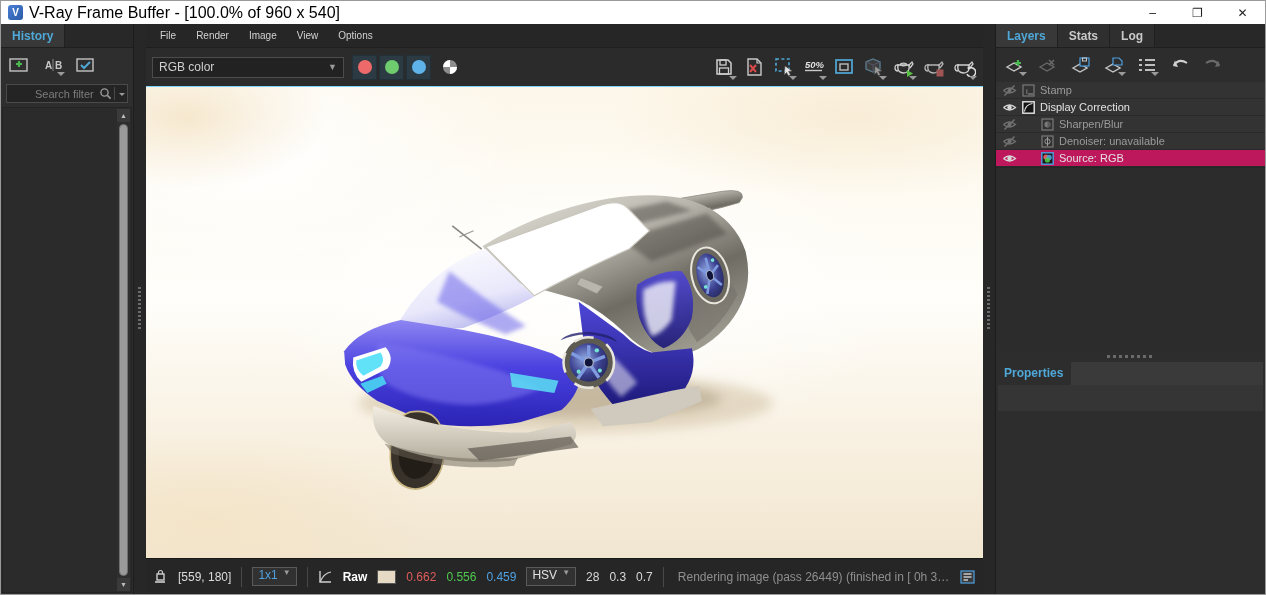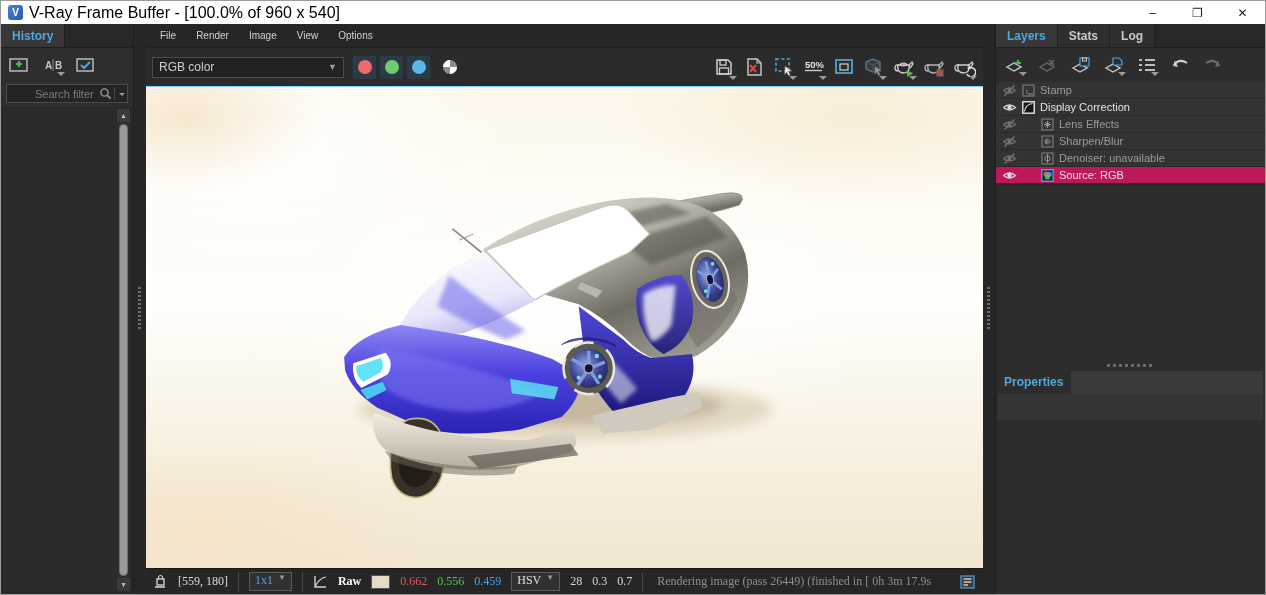--- a/index.html
+++ b/index.html
@@ -64,29 +64,29 @@
   .menu-item { padding:0 10px; color:#d2d2d2; font-size:10px; height:100%; display:flex; align-items:center; cursor:default; }
 
   .toolbar { height:39px; background:#2b2b2b; display:flex; align-items:center; padding:0 6px;
     border-bottom:1px solid #7dd3fc; flex:0 0 auto; }
   .channel-combo { width:192px; height:21px; background:#222; border:1px solid #4c4c4c;
     display:flex; align-items:center; padding:0 6px; color:#cfcfcf; font-size:12px; margin-right:8px; }
   .channel-combo .caret { margin-left:auto; color:#9a9a9a; font-size:9px; }
   .circle-btn { width:25px; height:25px; background:#2c3a43; border:1px solid #22303a; margin-right:2px;
     display:flex; align-items:center; justify-content:center; }
   .circle-btn .dot { width:14px; height:14px; border-radius:50%; }
-  .tool-btn { width:26px; height:28px; display:flex; align-items:center; justify-content:center; position:relative; margin-left:4px; }
+  .tool-btn { width:26px; height:28px; display:flex; align-items:center; justify-content:center; position:relative; margin-left:4px;font-style:italic; }
   .toolbar .spacer { flex:1; }
 
   .viewport { flex:1; position:relative; min-height:0; background:#1e1e1e; }
   .viewport svg { position:absolute; inset:0; width:100%; height:100%; }
 
   
-  .statusbar { height:26px; background:#262626; border-top:1px solid #191919; display:flex;
-    align-items:center; padding:0 8px; gap:10px; flex:0 0 auto; font-size:12px;font-family:Liberation Serif, serif; }
+  .statusbar { height:36px; background:#262626; border-top:1px solid #191919; display:flex;
+    align-items:center; padding:0 8px; gap:10px; flex:0 0 auto; font-size:12px; }
   .sb-sep { width:1px; height:20px; background:#484848; }
   .mini-combo { height:19px; border:1px solid #5a5a5a; background:#313131; display:flex; 
     padding:0 5px; gap:5px; color:#e0e0e0; }
   .mini-combo .caret { color:#9a9a9a; font-size:8px; }
   .swatch { width:19px; height:14px; border:1px solid #555; }
   .val-r { color:#e05c5c; } .val-g { color:#4ec94e; } .val-b { color:#4fa0e0; }
   .hsv-val { color:#d8d8d8; }
   .status-text { color:#8f8f8f; flex:1; white-space:nowrap; overflow:hidden; text-overflow:ellipsis; margin-left:4px; }
 
   
@@ -568,35 +568,20 @@
           </svg>
           <span class="thumb">
             <svg width="13" height="13" viewBox="0 0 13 13">
                 <rect x="0.8" y="0.8" width="11.4" height="11.4" fill="#141414" stroke="#e8e8e8" stroke-width="1.4"></rect>
                 <path d="M2.5,10.5 q1,-7 8,-8" fill="none" stroke="#e8e8e8" stroke-width="1.2"></path>
               </svg>
           </span>
           <span>Display Correction</span>
         </div>
 
-        <div class="layer-row">
-          <svg class="eye" viewBox="0 0 15 15" style="opacity:.4">
-            <path d="M1.5,7.5 Q7.5,2.5 13.5,7.5 Q7.5,12.5 1.5,7.5" fill="none" stroke="#cfcfcf" stroke-width="1.3"></path>
-            <circle cx="7.5" cy="7.5" r="2" fill="#cfcfcf"></circle>
-            <line x1="2.5" y1="12.5" x2="12.5" y2="2.5" stroke="#cfcfcf" stroke-width="1.4"></line>
-          </svg>
-          <span class="indent"></span>
-          <span class="thumb">
-            <svg width="13" height="13" viewBox="0 0 13 13">
-                <rect x="1" y="1" width="11" height="11" fill="none" stroke="#7a7a7a" stroke-width="1.2"></rect>
-                <path d="M6.5,3 v7 M3,6.5 h7 M4.3,4.3 l4.4,4.4 M8.7,4.3 l-4.4,4.4" stroke="#9a9a9a" stroke-width="1"></path>
-              </svg>
-          </span>
-          <span>Lens Effects</span>
-        </div>
 
         <div class="layer-row">
           <svg class="eye" viewBox="0 0 15 15" style="opacity:.4">
             <path d="M1.5,7.5 Q7.5,2.5 13.5,7.5 Q7.5,12.5 1.5,7.5" fill="none" stroke="#cfcfcf" stroke-width="1.3"></path>
             <circle cx="7.5" cy="7.5" r="2" fill="#cfcfcf"></circle>
             <line x1="2.5" y1="12.5" x2="12.5" y2="2.5" stroke="#cfcfcf" stroke-width="1.4"></line>
           </svg>
           <span class="indent"></span>
           <span class="thumb">
             <svg width="13" height="13" viewBox="0 0 13 13">

